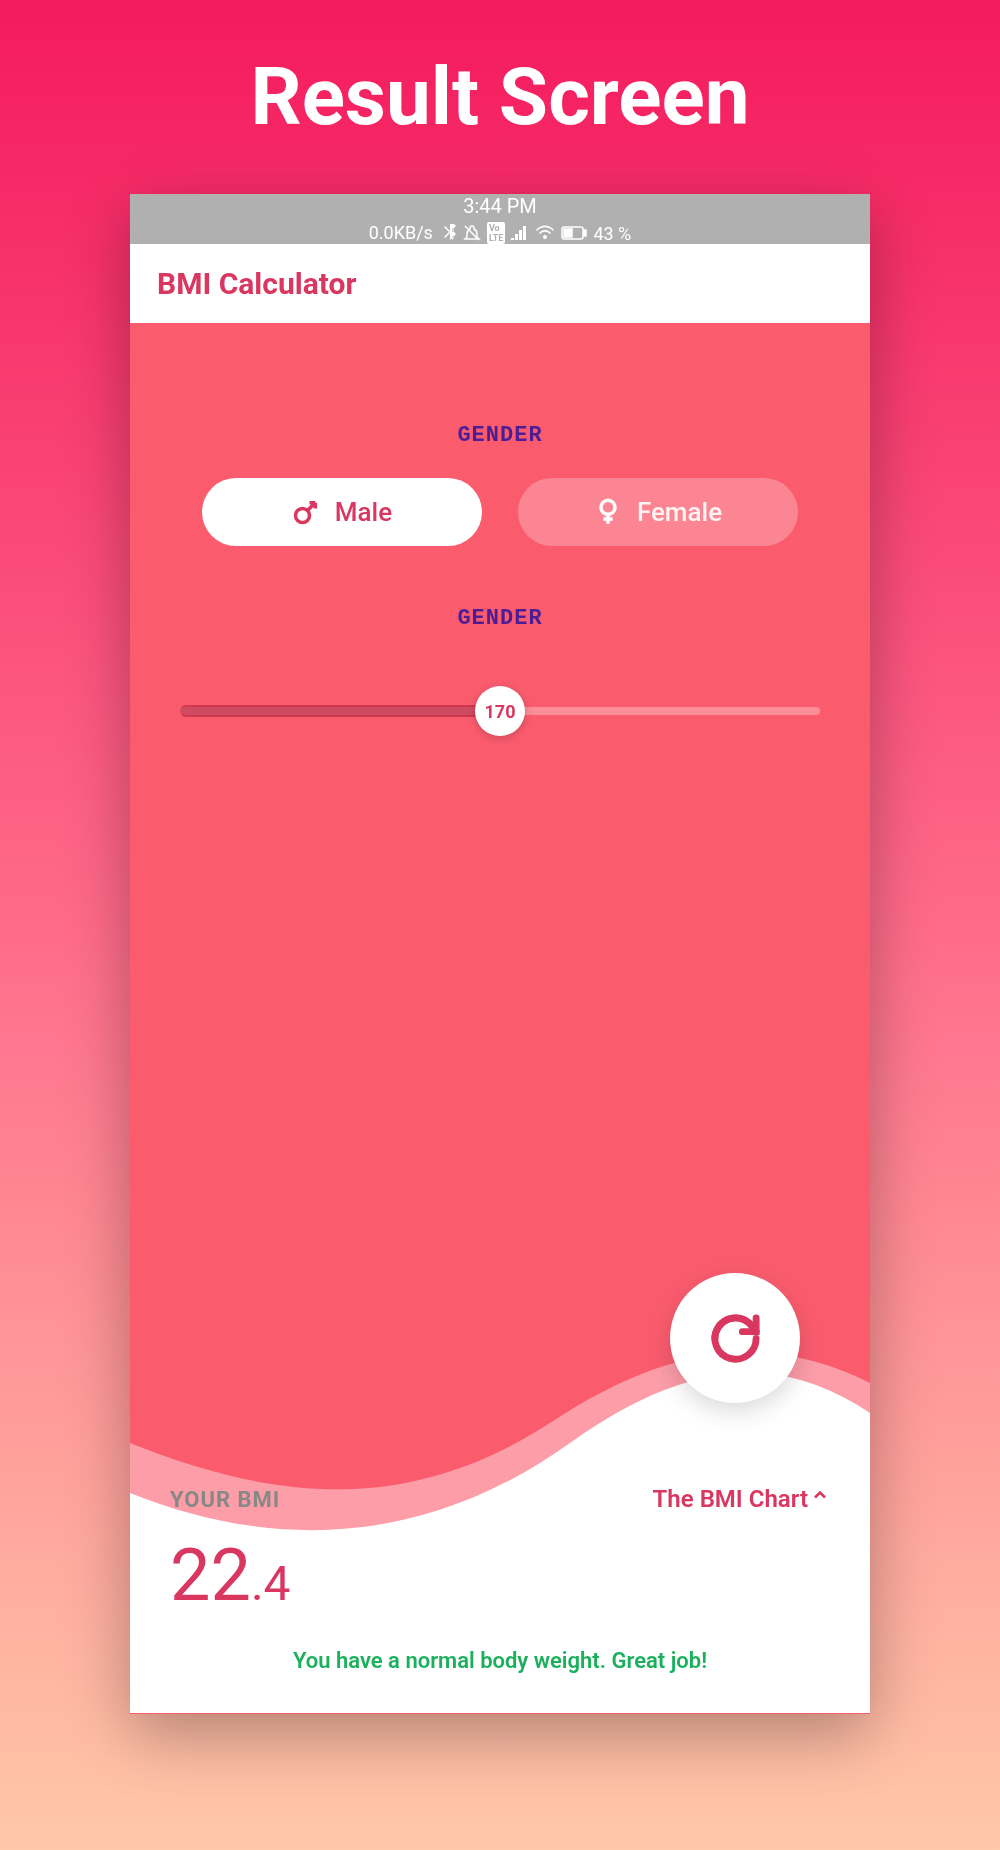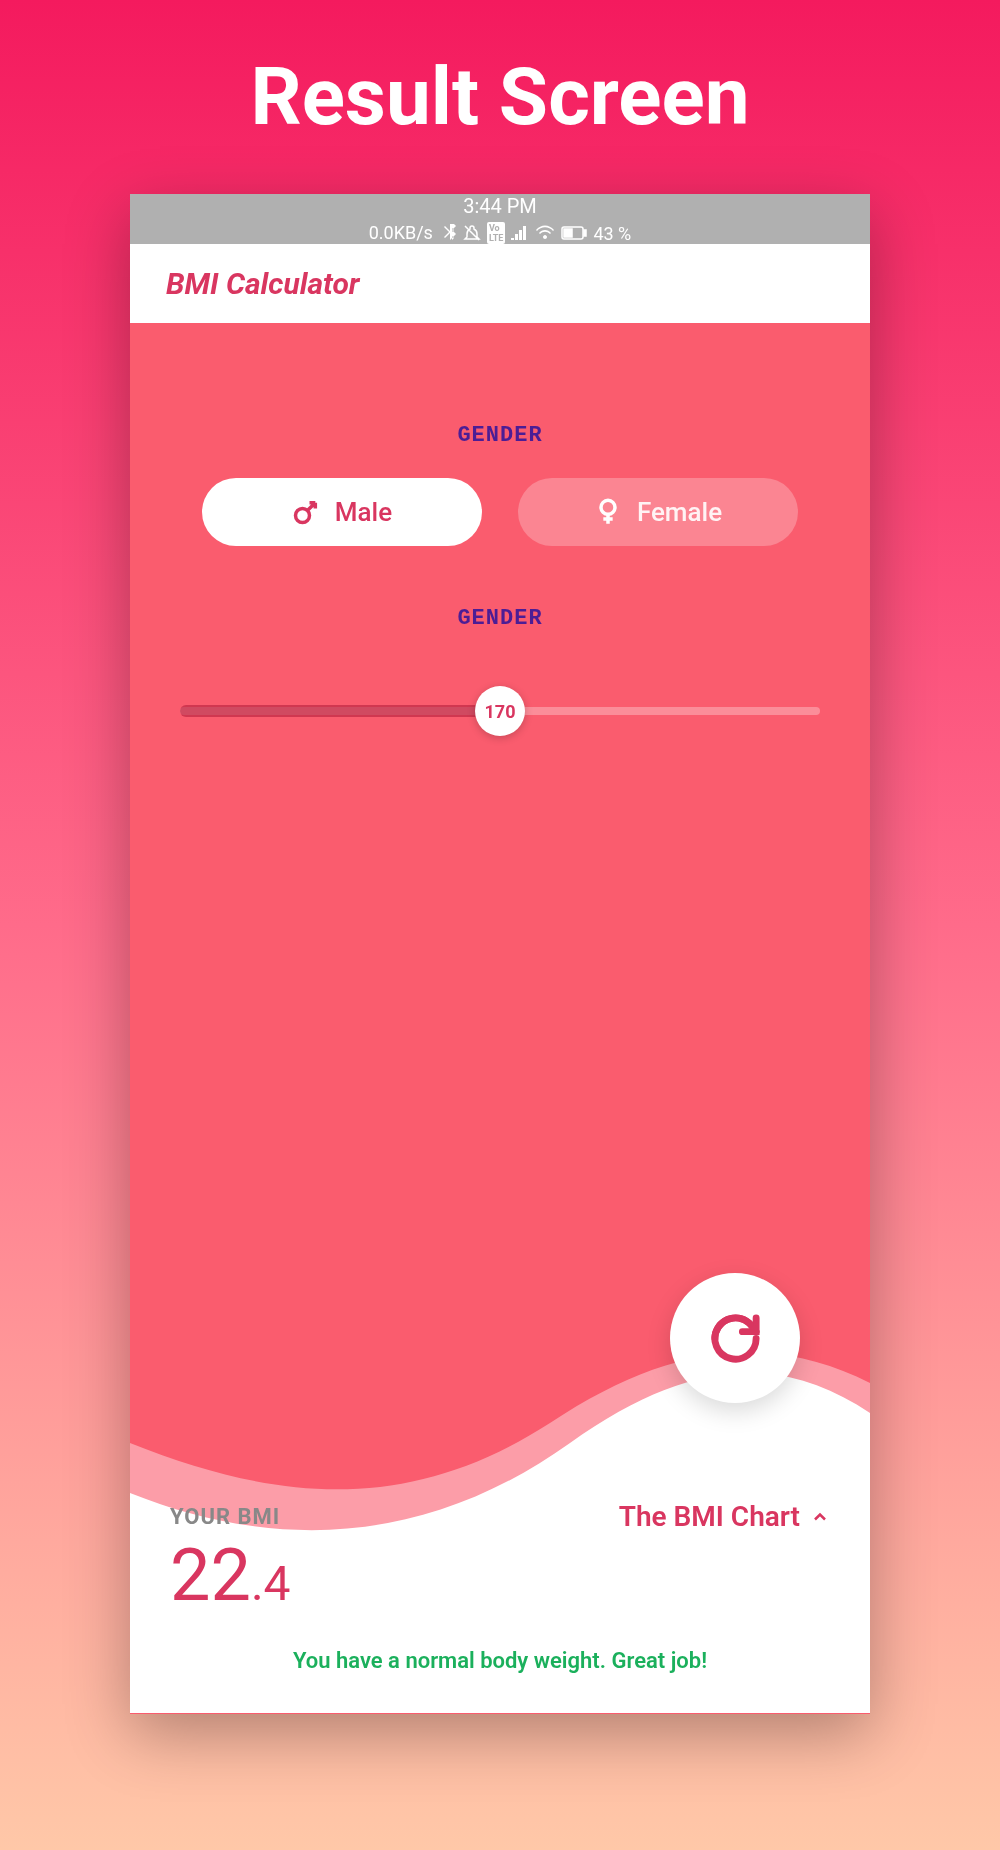--- a/index.html
+++ b/index.html
@@ -55,22 +55,21 @@
     }
     
     .status-icons {
       display: flex;
       align-items: center;
       gap: 6px;
     }
     
     .app-header {
       background: white;
-      padding: 22px 36px;
-      font-style: italic;
+      padding: 22px 27px;
     }
     
     .app-title {
       color: #d93660;
       font-size: 30px;
       font-weight: 700;
     }
     
     .main-content {
       padding: 100px 50px 0;
@@ -210,35 +209,35 @@
       left: 0;
       right: 0;
       padding: 30px 40px 40px;
       z-index: 5;
     }
     
     .result-header {
       display: flex;
       justify-content: space-between;
       align-items: center;
+      margin-bottom: 20px;
     }
     
     .your-bmi-label {
       color: #888;
       font-size: 22px;
       font-weight: 700;
       letter-spacing: 1px;
     }
     
     .chart-link {
       display: flex;
-      align-items: center;
-      gap: 10px;
-      color: #d93660;
-      font-size: 28px;
+      gap: 2px;
+      color: #d93660;
+      font-size: 24px;
       font-weight: 600;
       cursor: pointer;
     }
     
     .bmi-value {
       color: #d93660;
       font-size: 72px;
       font-weight: 400;
       margin-bottom: 30px;
     }

